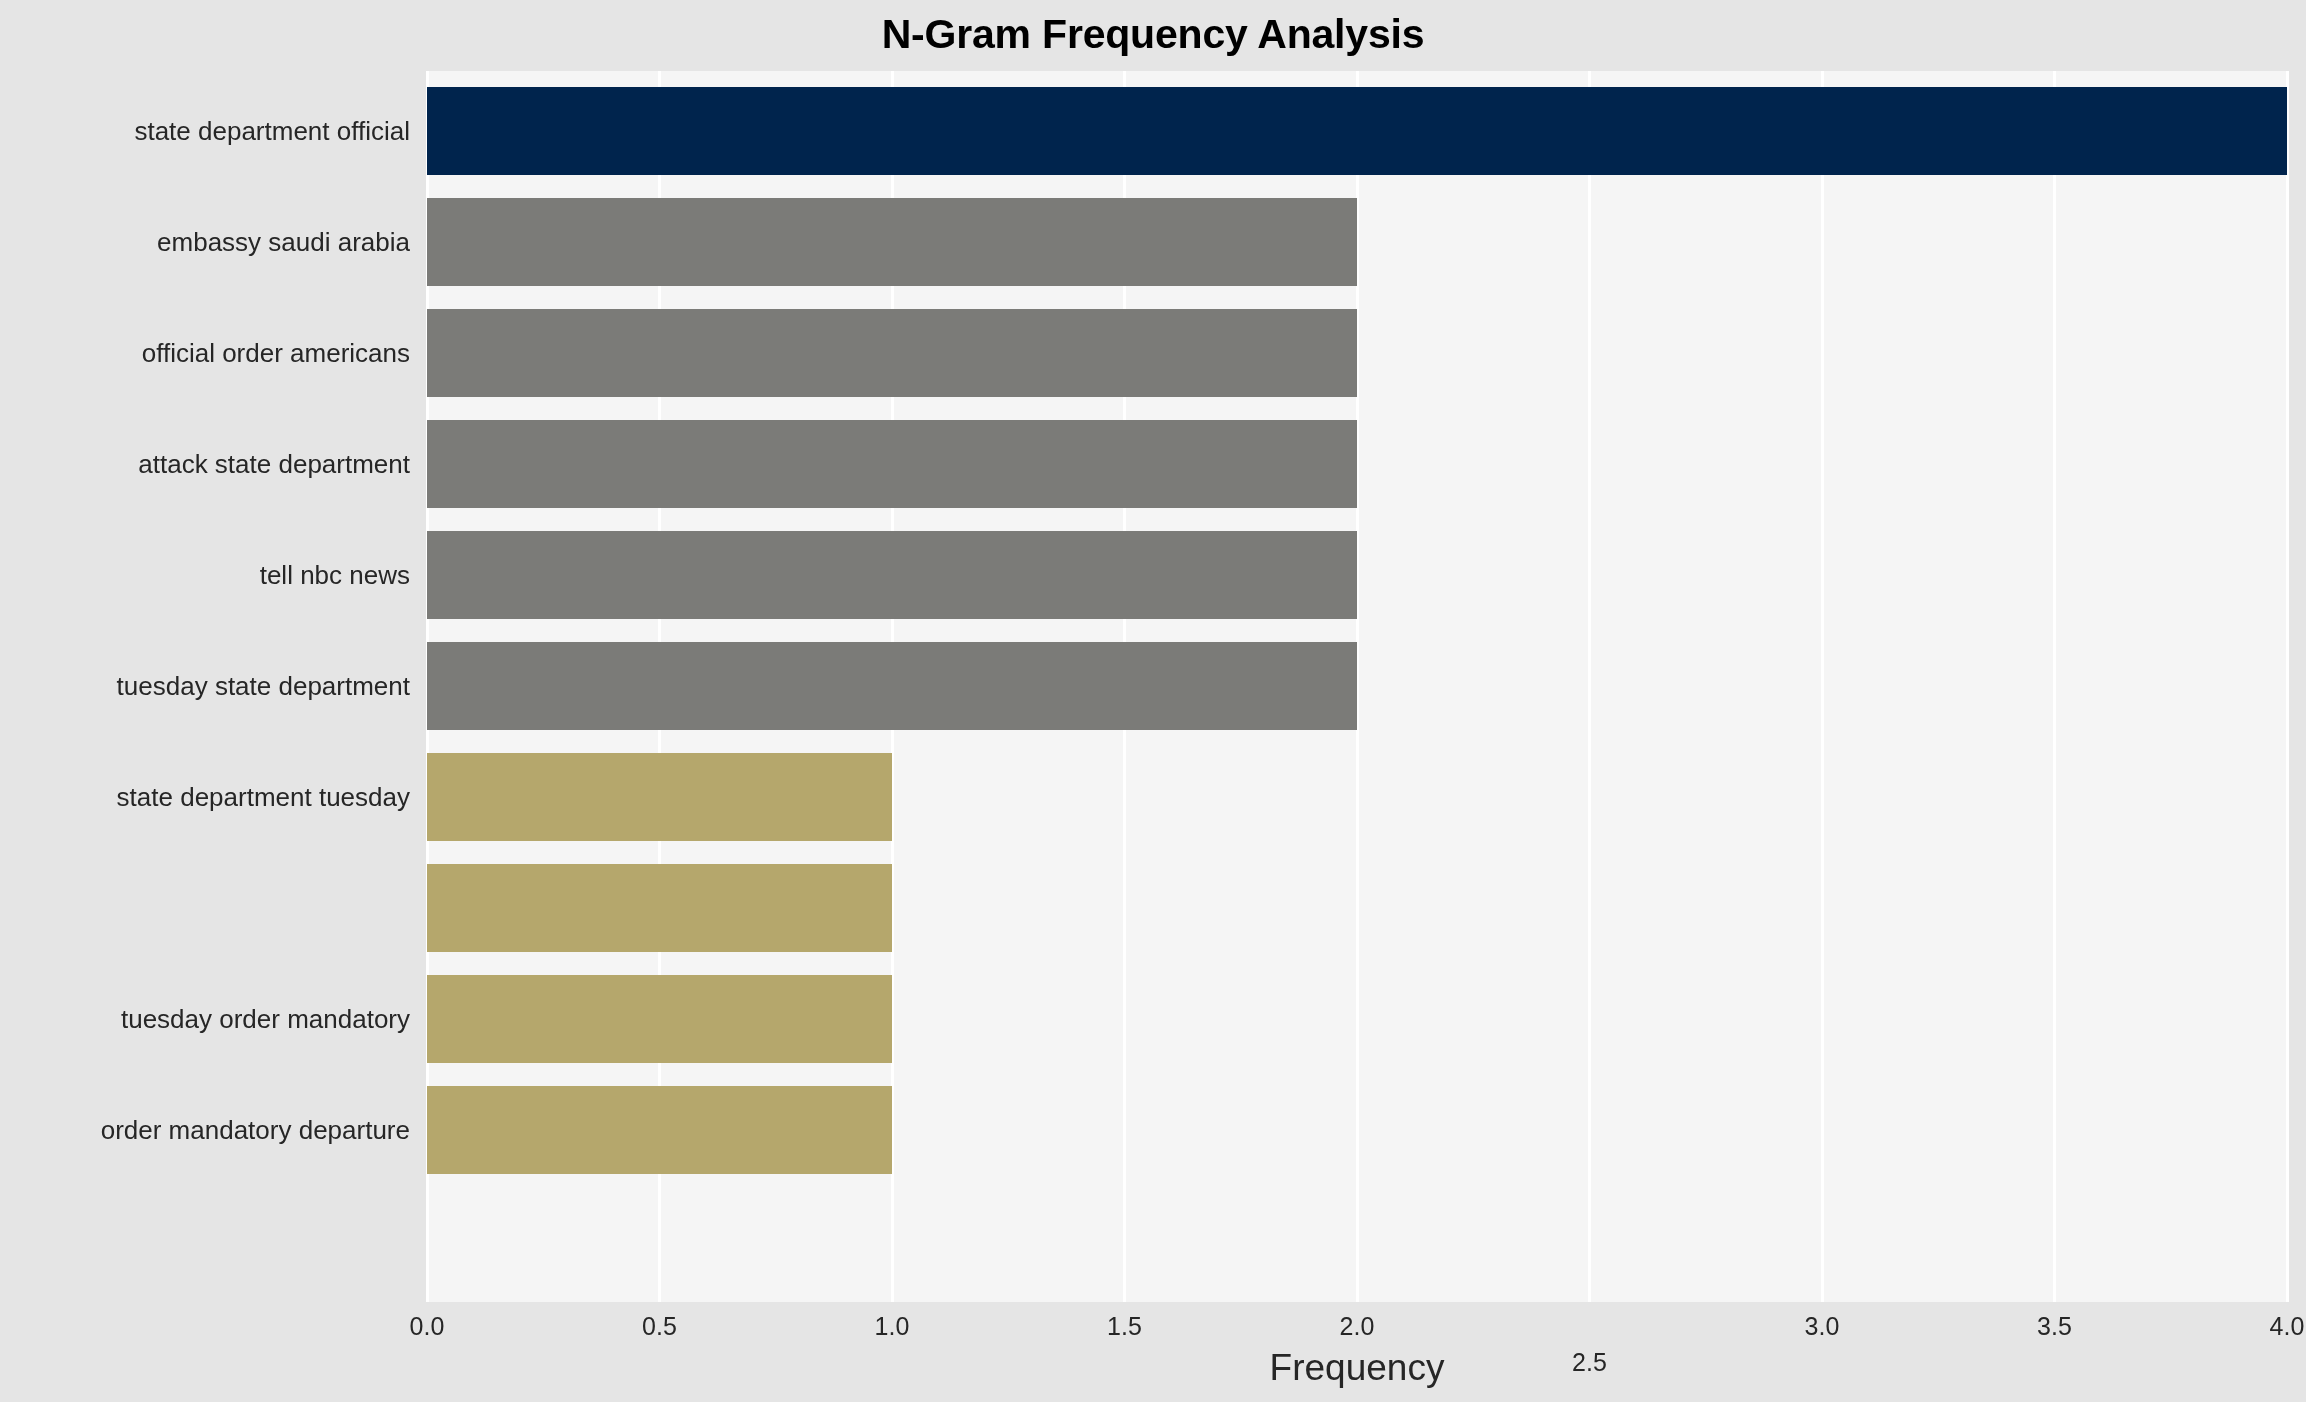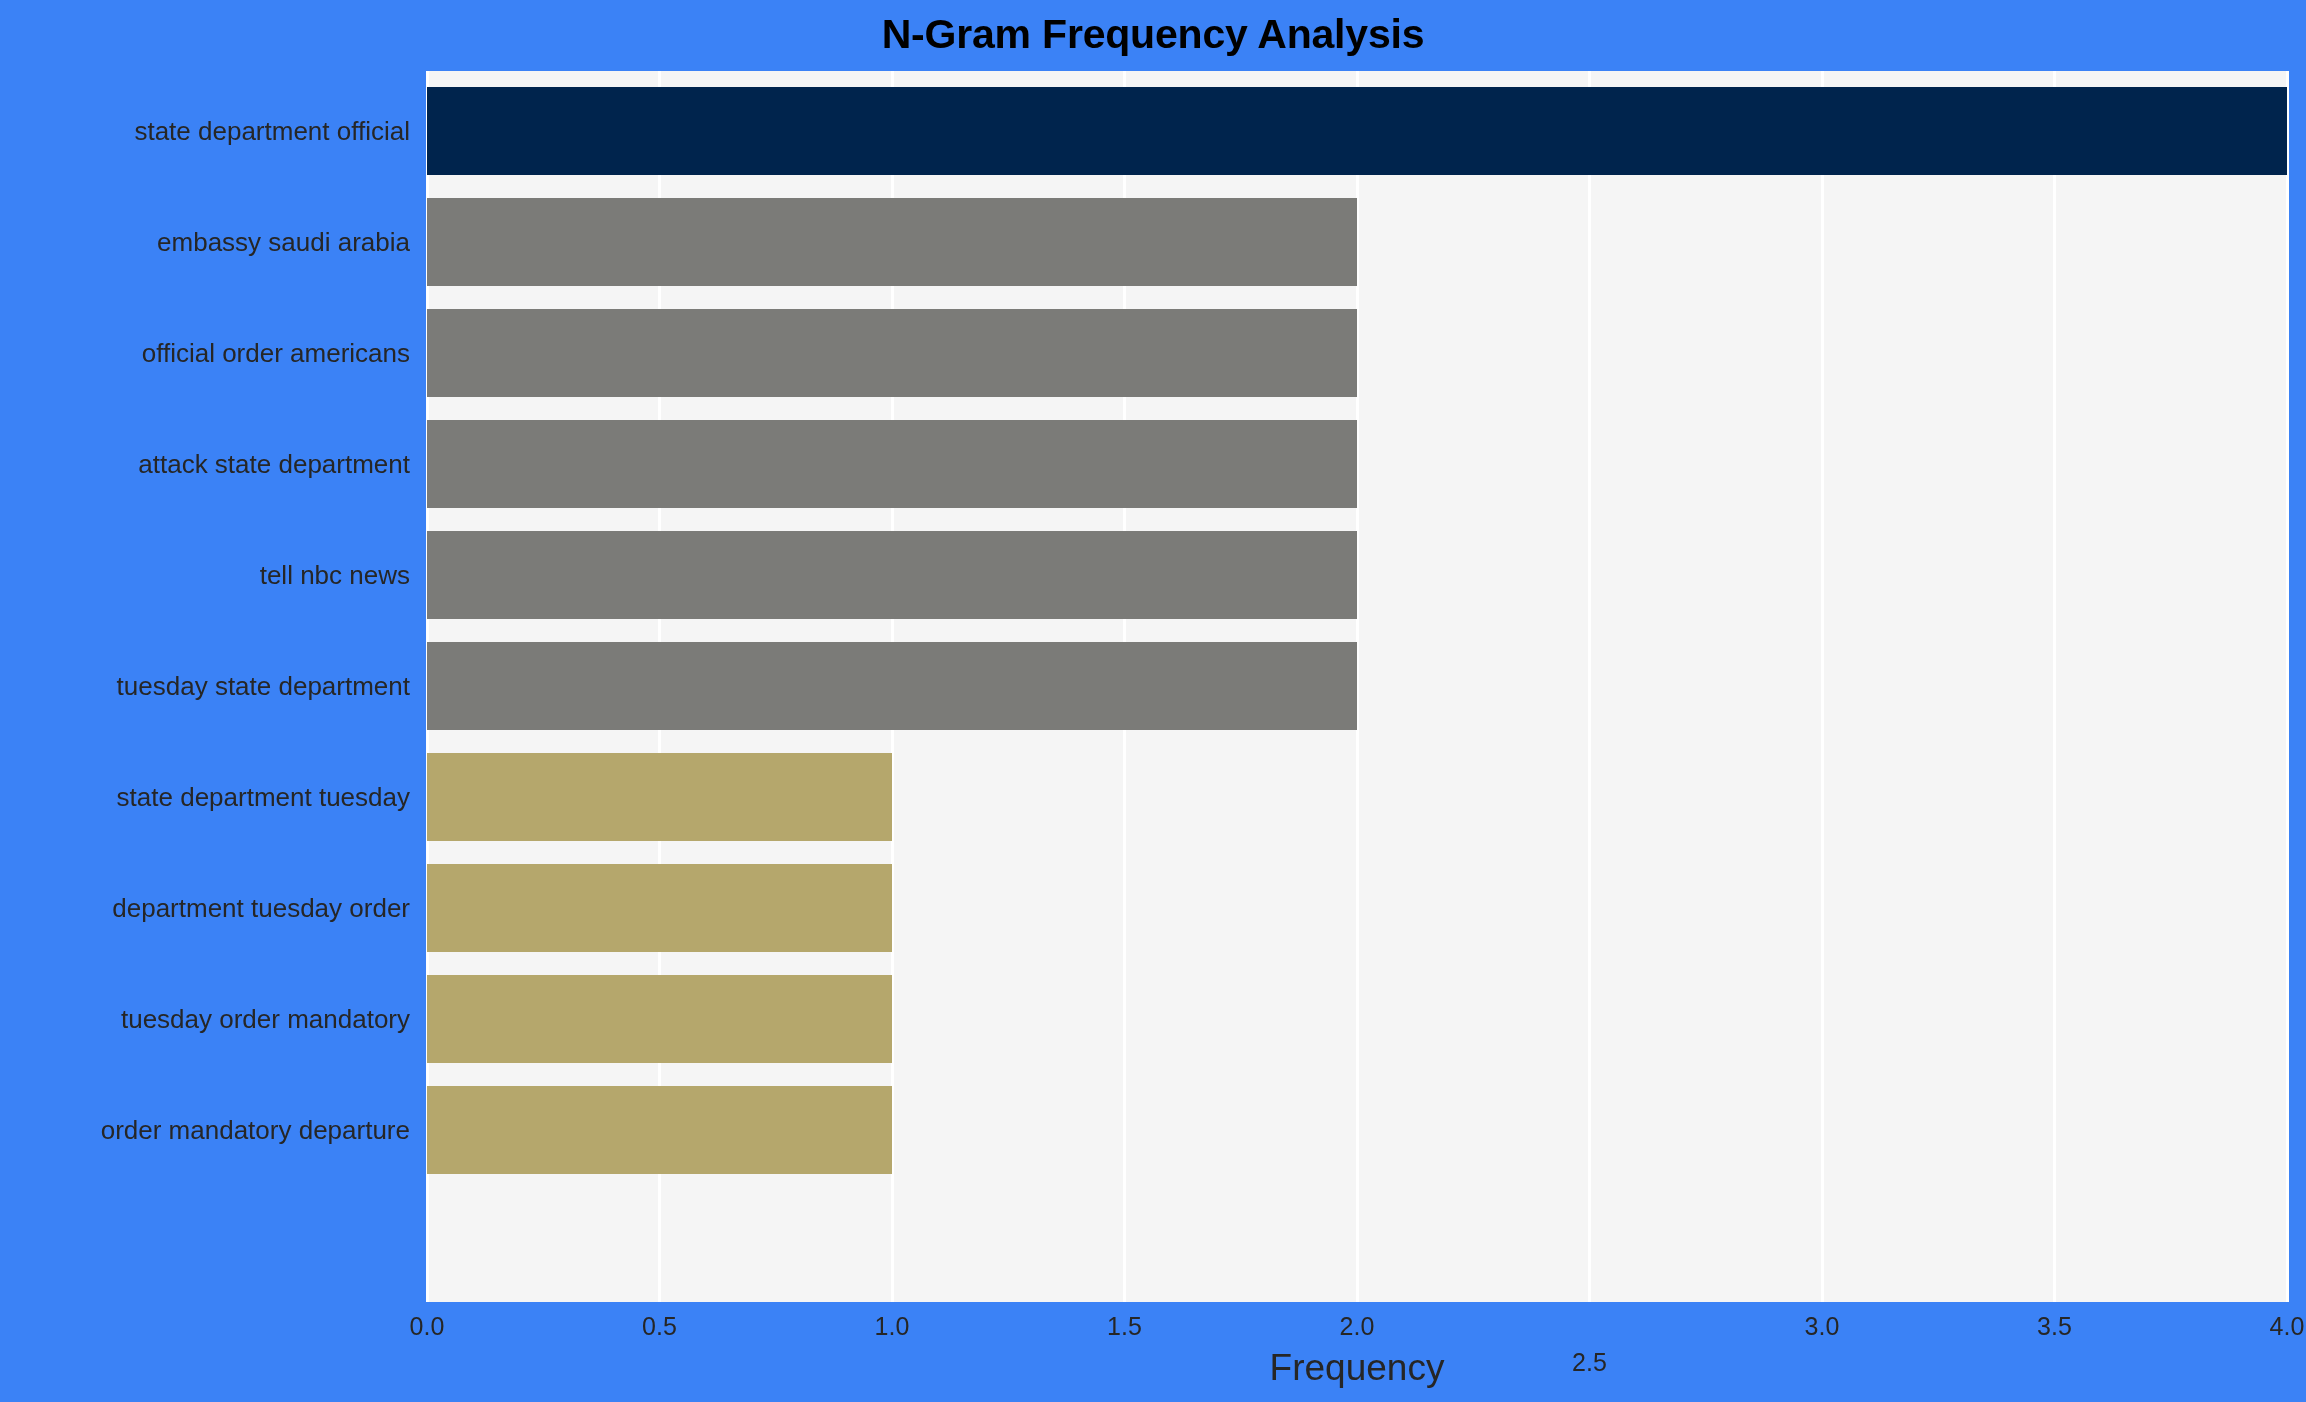--- a/index.html
+++ b/index.html
@@ -11,21 +11,21 @@
     width: 2306px;
     height: 1402px;
     font-family: "Liberation Sans", sans-serif;
     overflow: hidden;
   }
 
   #figure {
     position: relative;
     width: 2306px;
     height: 1402px;
-    background: #3b82f6;
+    background: #e5e5e5;
   }
 
   
   #chart-title {
     position: absolute;
     left: 0;
     top: 6px;
     width: 2306px;
     text-align: center;
     font-size: 41px;
@@ -149,21 +149,20 @@
   </div>
 
   <div id="ylabels-layer">
       <div class="ylabel" style="top: 43px;">state department official</div>
       <div class="ylabel" style="top: 154px;">embassy saudi arabia</div>
       <div class="ylabel" style="top: 265px;">official order americans</div>
       <div class="ylabel" style="top: 376px;">attack state department</div>
       <div class="ylabel" style="top: 487px;">tell nbc news</div>
       <div class="ylabel" style="top: 598px;">tuesday state department</div>
       <div class="ylabel" style="top: 709px;">state department tuesday</div>
-      <div class="ylabel" style="top: 820px;">department tuesday order</div>
       <div class="ylabel" style="top: 931px;">tuesday order mandatory</div>
       <div class="ylabel" style="top: 1042px;">order mandatory departure</div>
     </div>
 
   <div id="xlabels-layer">
       <div class="xlabel" style="left: 0px;">0.0</div>
       <div class="xlabel" style="left: 232.5px;">0.5</div>
       <div class="xlabel" style="left: 465px;">1.0</div>
       <div class="xlabel" style="left: 697.5px;">1.5</div>
       <div class="xlabel" style="left: 930px;">2.0</div>

